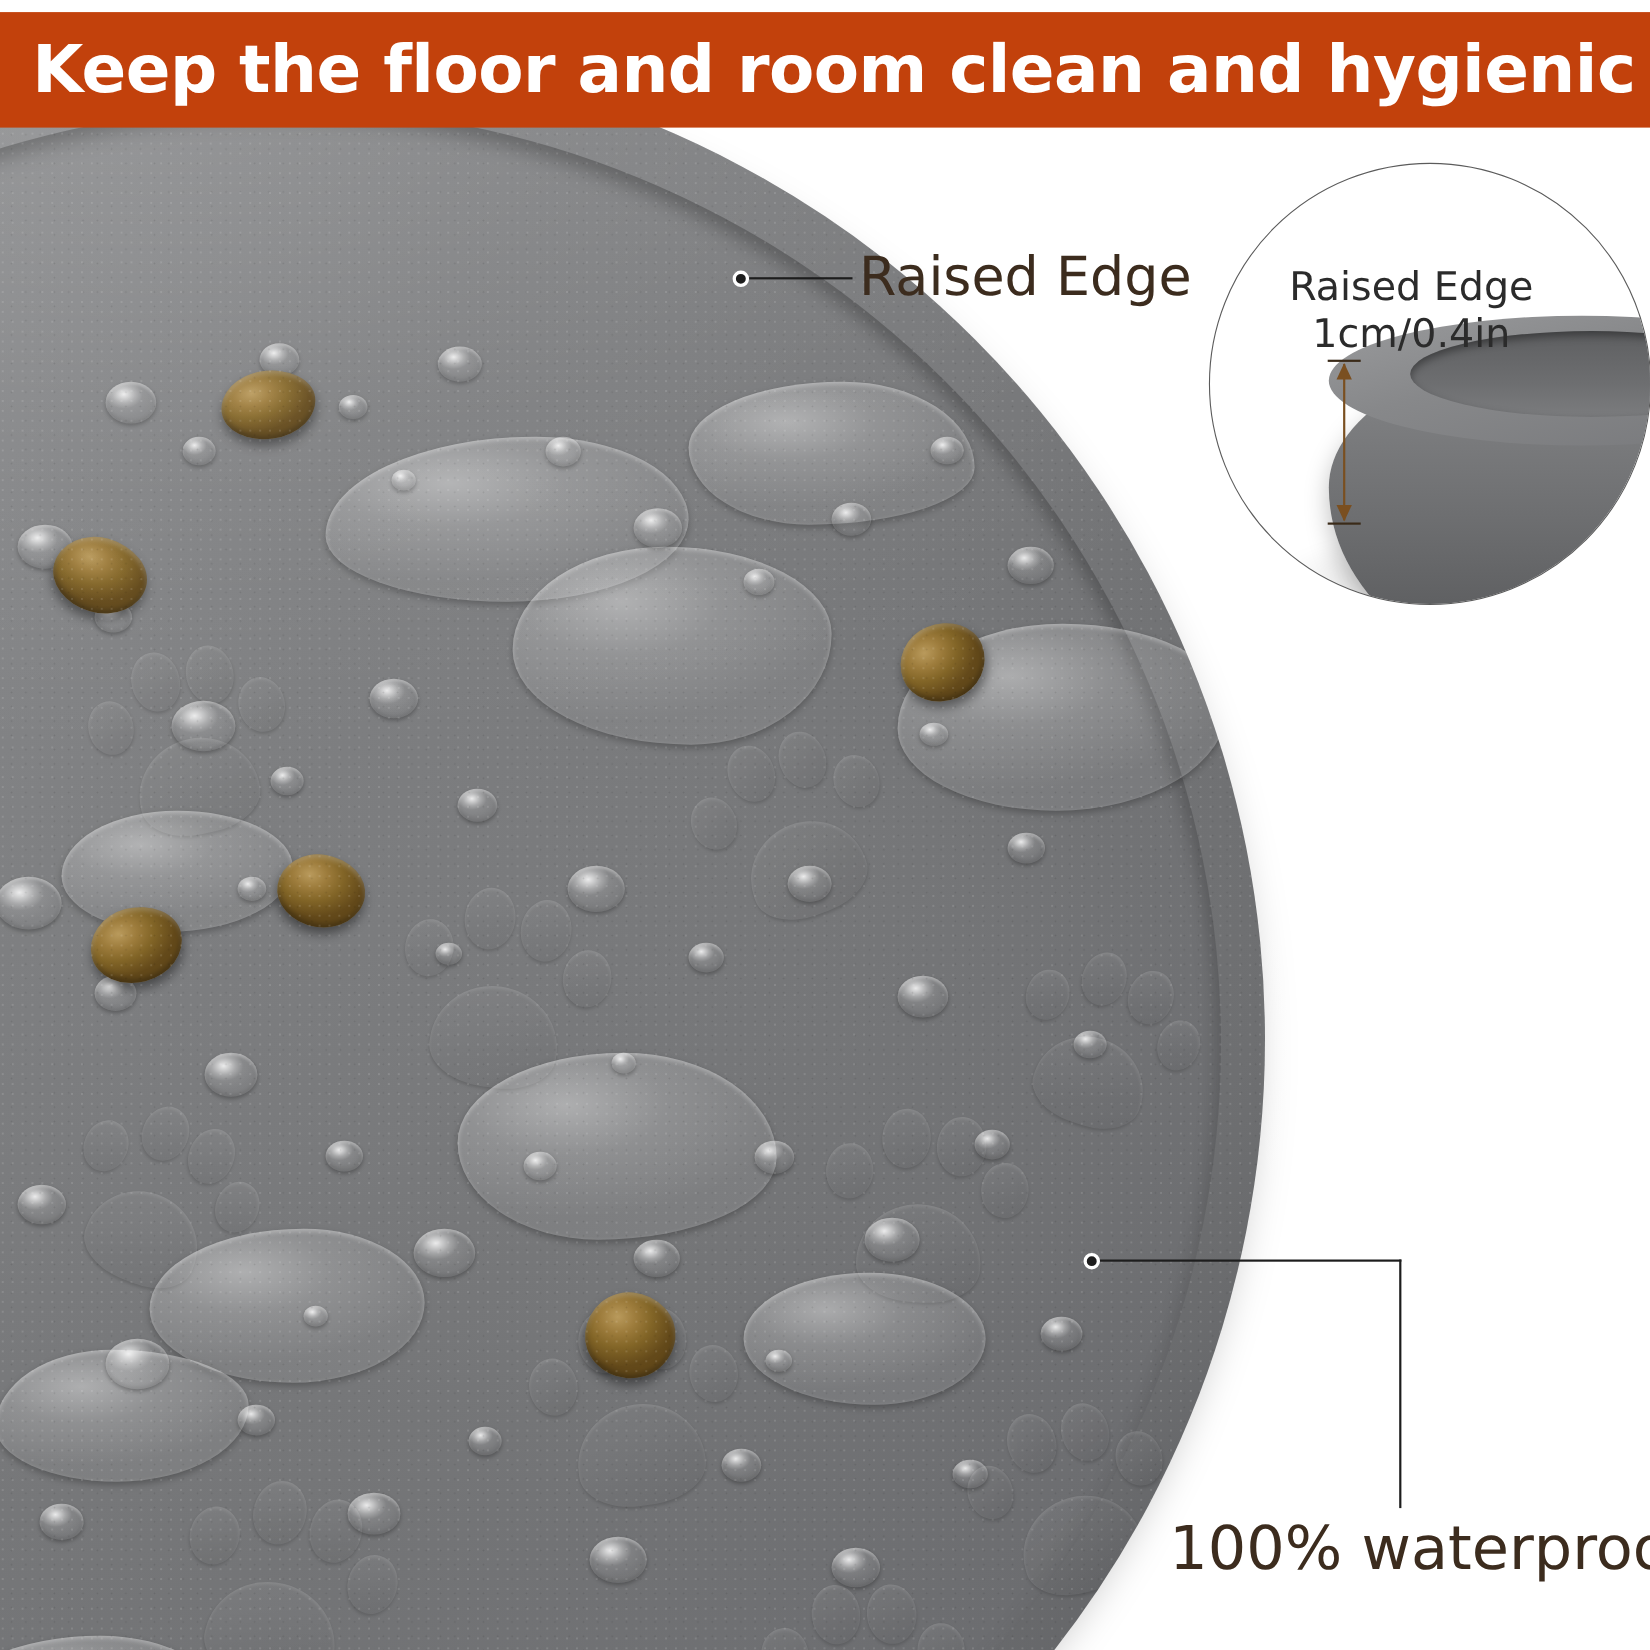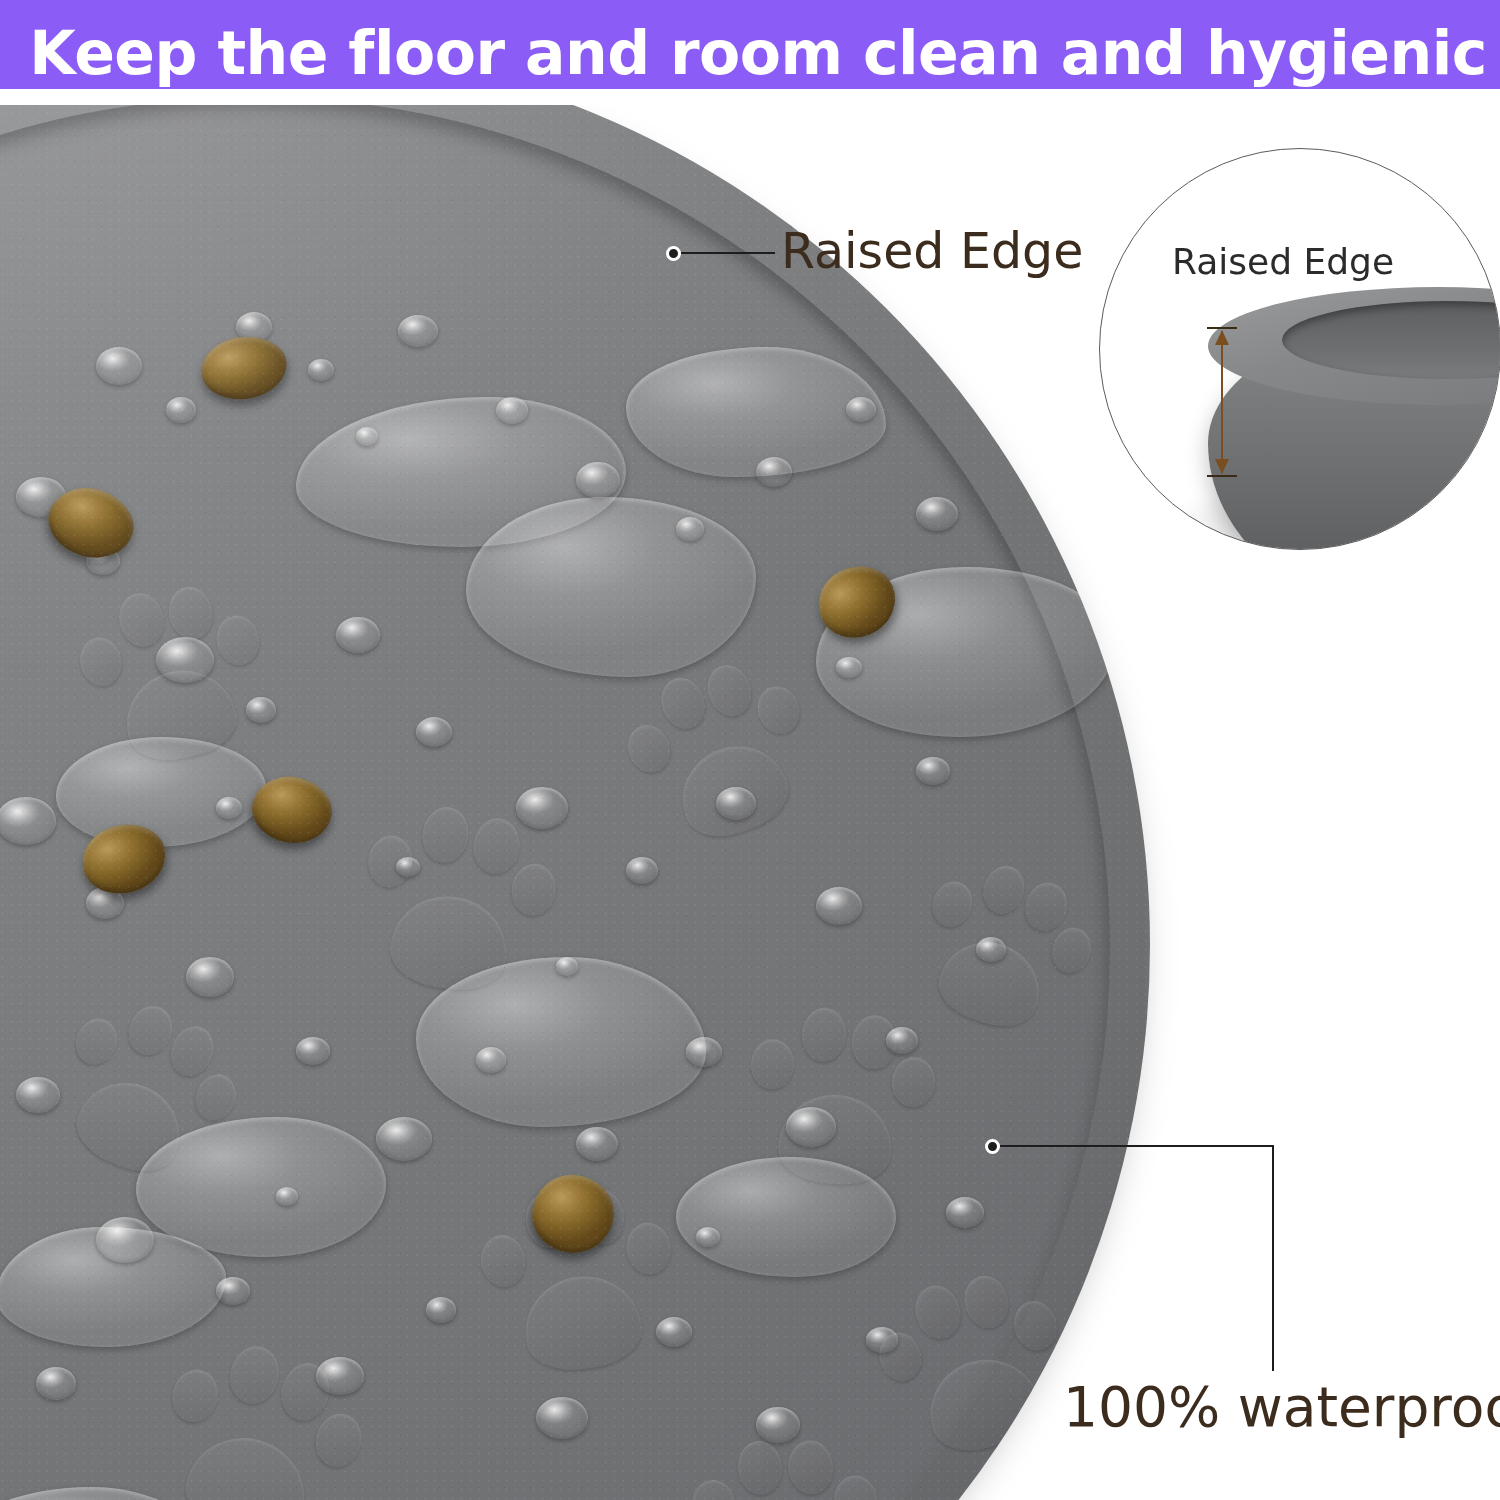--- a/index.html
+++ b/index.html
@@ -17,24 +17,24 @@
     width: 1500px;
     height: 1500px;
     background: #ffffff;
     overflow: hidden;
   }
 
   
   .banner {
     position: absolute;
     left: 0;
-    top: 0;
+    top: 11px;
     width: 1500px;
-    height: 89px;
-    background: #8b5cf6;
+    height: 105px;
+    background: #c2410c;
     z-index: 40;
   }
   .banner-text {
     position: absolute;
     left: 0;
     top: 0;
     width: 1500px;
     height: 105px;
     display: flex;
     align-items: center;
@@ -544,20 +544,21 @@
     <div class="callout-label big" style="left:1063px; top:1270px;">100% waterproof</div>
 
     <div class="inset">
       <div class="inset-floor-shadow"></div>
       <div class="inset-rim"></div>
       <div class="inset-rim-top"></div>
       <div class="inset-rim-hole"></div>
 
       <div class="inset-text">
         <div>Raised Edge</div>
+        <div>1cm/0.4in</div>
       </div>
 
       <div class="dim">
         <div class="dim-cap top"></div>
         <div class="dim-line"></div>
         <div class="dim-arrow up"></div>
         <div class="dim-arrow dn"></div>
         <div class="dim-cap bot"></div>
       </div>
     </div>

